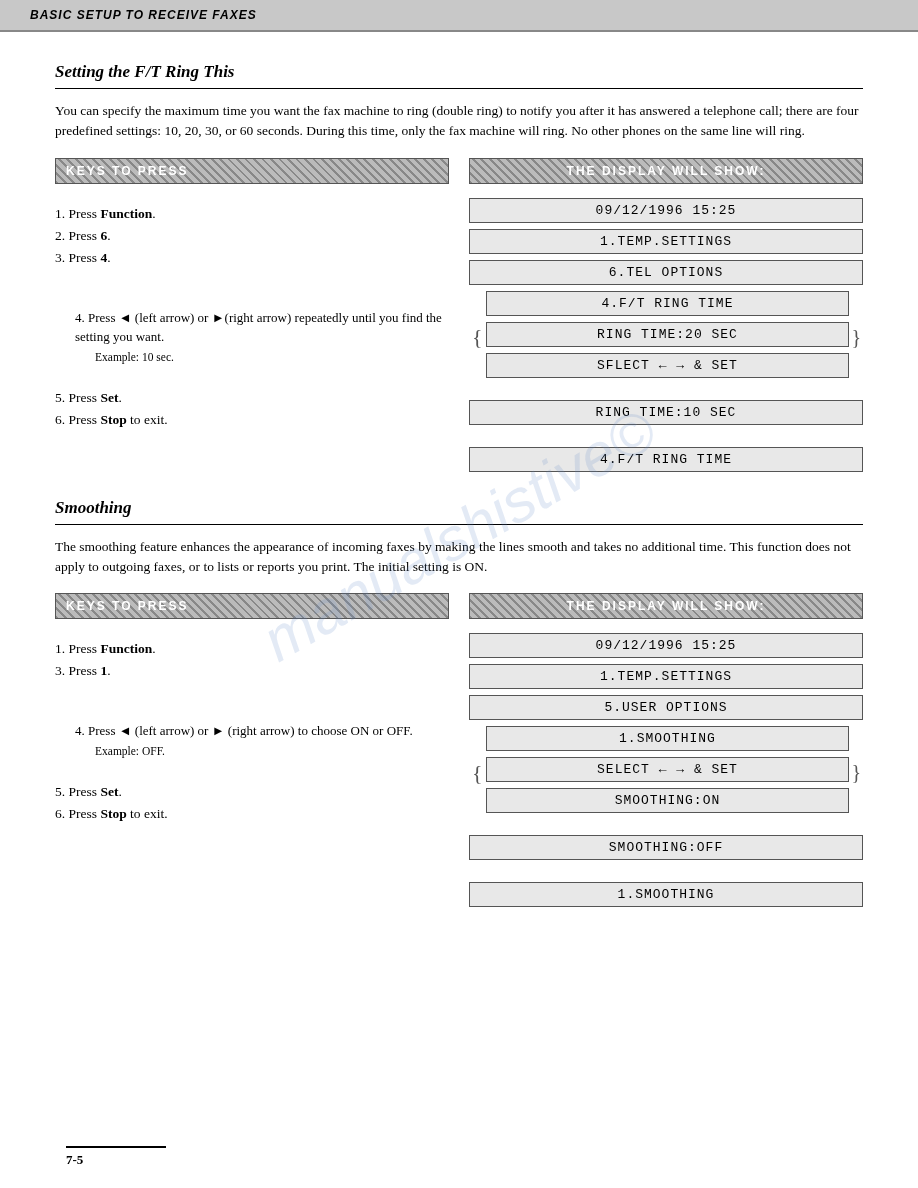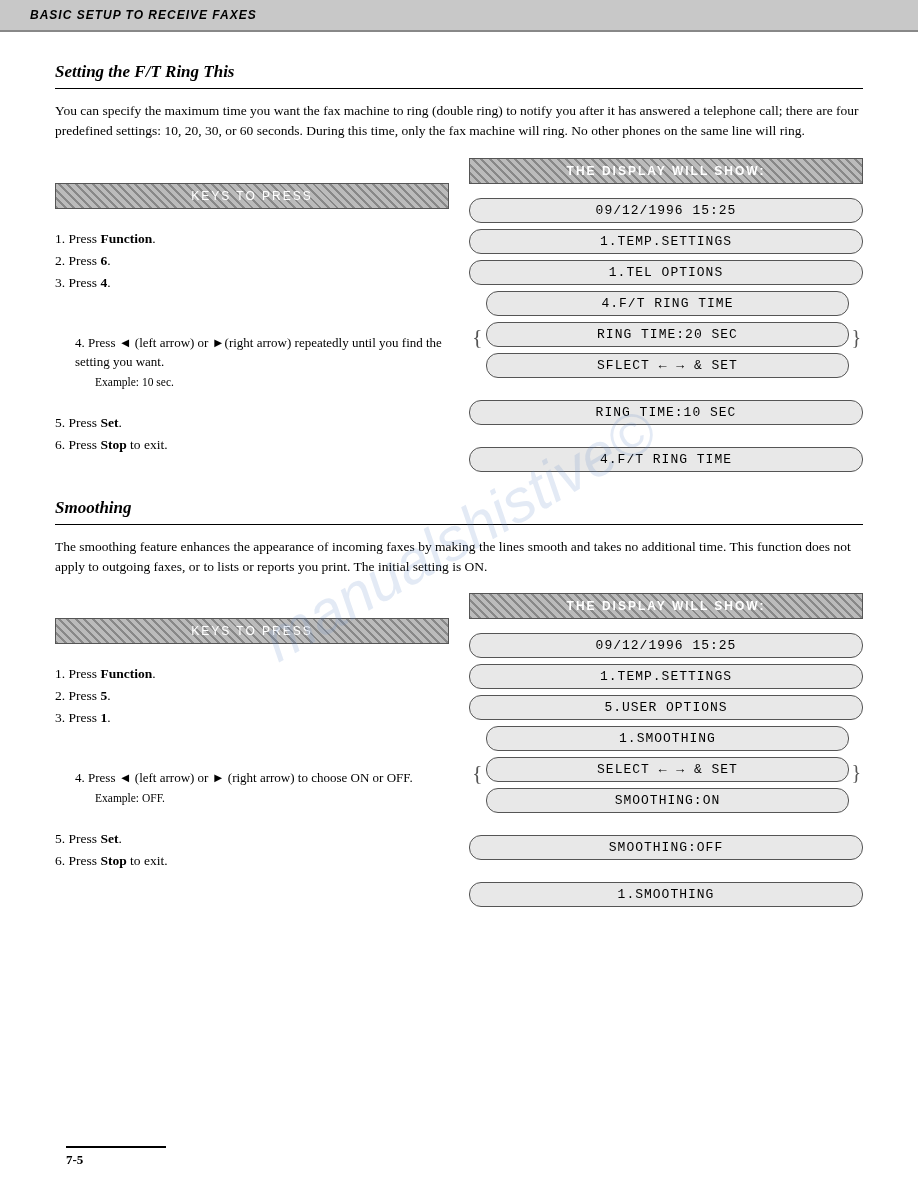--- a/index.html
+++ b/index.html
@@ -95,29 +95,28 @@
     
     .keys-header {
       background: repeating-linear-gradient(
         45deg,
         #888,
         #888 2px,
         #bbb 2px,
         #bbb 6px
       );
       color: #fff;
-      text-align: center;
+      text-align: left;
       font-family: Arial, sans-serif;
       font-size: 12px;
-      font-weight: normal;
+      font-weight: bold;
       letter-spacing: 2px;
       padding: 5px 10px;
       margin-bottom: 14px;
       border: 1px solid #555;
-      margin-top: 25px;
     }
 
     .display-header {
       background: repeating-linear-gradient(
         45deg,
         #888,
         #888 2px,
         #bbb 2px,
         #bbb 6px
       );
@@ -159,21 +158,21 @@
 
     
     .lcd-box {
       font-family: 'Courier New', Courier, monospace;
       font-size: 13px;
       border: 1.5px solid #555;
       background: #e8e8e8;
       padding: 4px 10px;
       margin-bottom: 6px;
       text-align: center;
-      border-radius: 12px;
+      border-radius: 0;
       letter-spacing: 1px;
       white-space: nowrap;
     }
 
     .lcd-group-bracket {
       display: flex;
       align-items: center;
     }
 
     .bracket-symbol {
@@ -269,21 +268,21 @@
             <p style="margin-top:8px; font-size:13.5px;">5. Press <strong>Set</strong>.</p>
             <p style="margin-top:6px; font-size:13.5px;">6. Press <strong>Stop</strong> to exit.</p>
           </div>
         </div>
 
         <div class="col-right">
           <div class="display-header">THE DISPLAY WILL SHOW:</div>
           <div class="display-area">
             <div class="lcd-box">09/12/1996 15:25</div>
             <div class="lcd-box">1.TEMP.SETTINGS</div>
-            <div class="lcd-box">1.TEL OPTIONS</div>
+            <div class="lcd-box">6.TEL OPTIONS</div>
 
             <div class="lcd-group-bracket">
               <span class="bracket-symbol">{</span>
               <div class="bracket-boxes">
                 <div class="lcd-box">4.F/T RING TIME</div>
                 <div class="lcd-box">RING TIME:20 SEC</div>
                 <div class="lcd-box">SFLECT ← → &amp; SET</div>
               </div>
               <span class="arrow-bracket-right">}</span>
             </div>
@@ -301,21 +300,20 @@
       <div class="section-title">Smoothing</div>
       <hr class="section-divider">
       <p class="section-desc">The smoothing feature enhances the appearance of incoming faxes by making the lines smooth and takes no additional time. This function does not apply to outgoing faxes, or to lists or reports you print. The initial setting is ON.</p>
 
       <div class="two-col">
         <div class="col-left">
           <div class="keys-header">KEYS TO PRESS</div>
           <div class="steps-container">
             <ol class="steps">
               <li>1. Press <strong>Function</strong>.</li>
-              <li>2. Press <strong>5</strong>.</li>
               <li>3. Press <strong>1</strong>.</li>
             </ol>
             <div class="spacer"></div>
             <div class="spacer"></div>
             <div class="step-detail">
               4. Press ◄ (left arrow) or ► (right arrow) to choose ON or OFF.<br>
               <span class="example-text">Example: OFF.</span>
             </div>
             <div class="spacer"></div>
             <p style="margin-top:8px; font-size:13.5px;">5. Press <strong>Set</strong>.</p>

